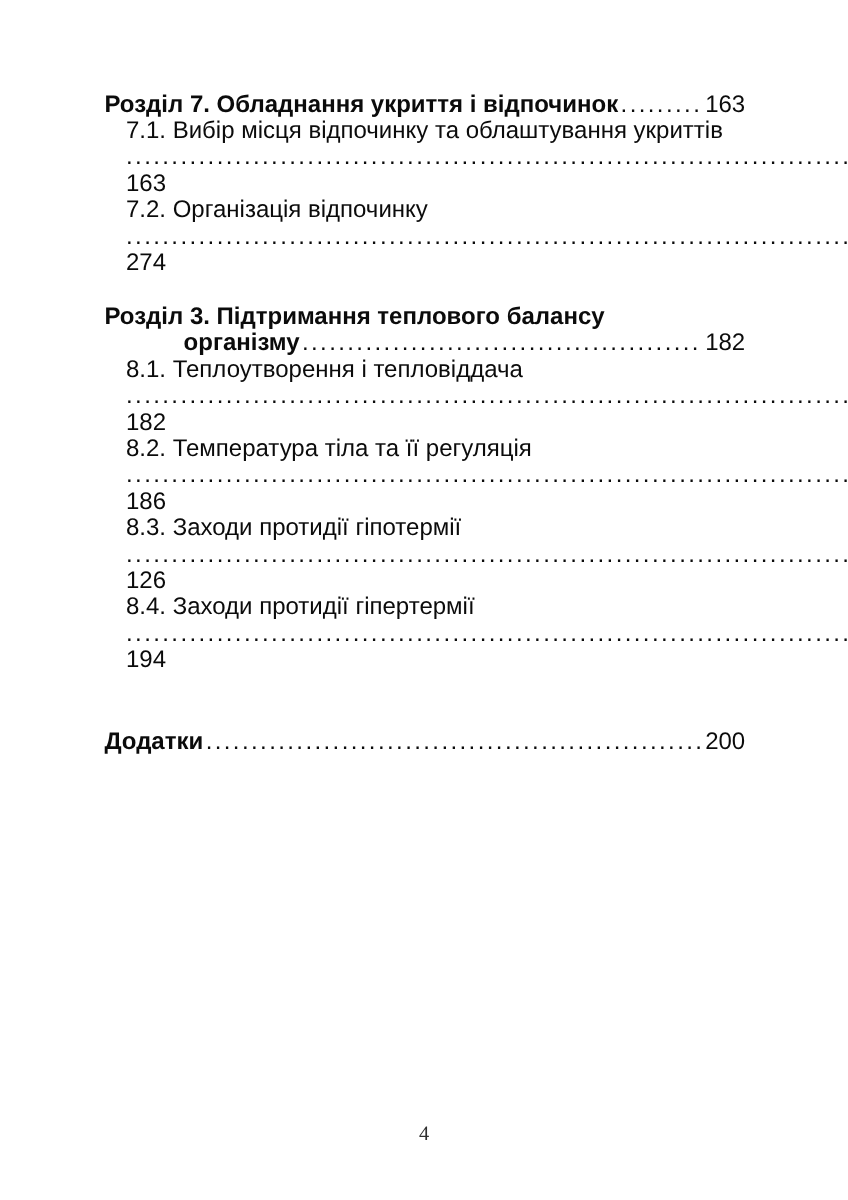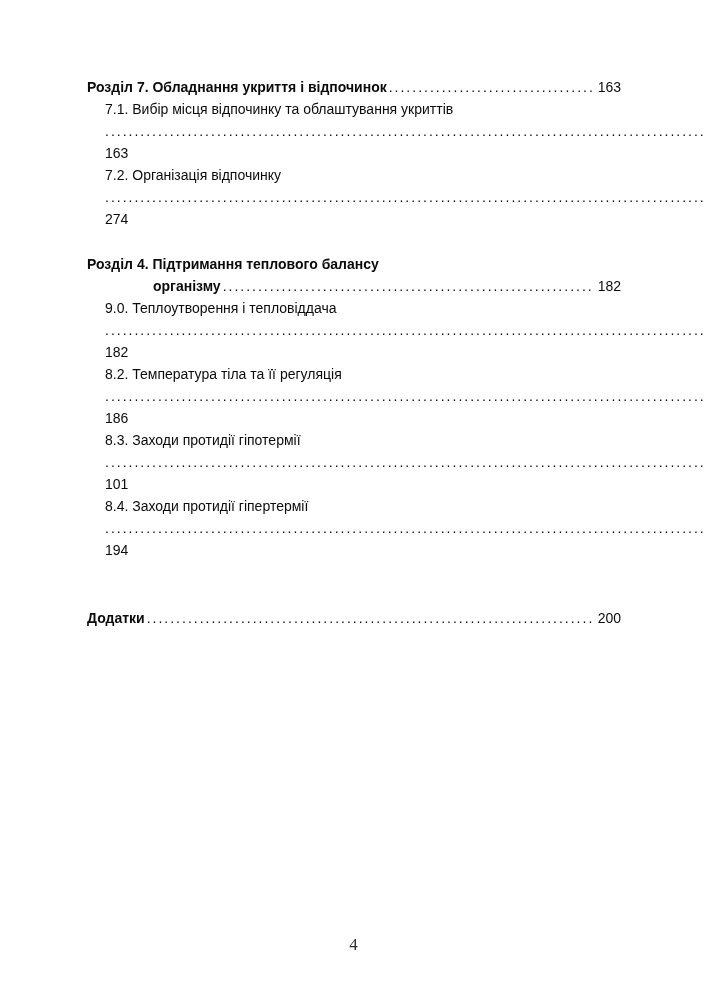--- a/index.html
+++ b/index.html
@@ -18,21 +18,21 @@
   }
   .toc {
     position: absolute;
     top: 76px;
     left: 87px;
     width: 534px;
   }
   .toc-row {
     display: flex;
     align-items: baseline;
-    font-size: 14px;
+    font-size: 20px;
     line-height: 22px;
     white-space: nowrap;
   }
   .toc-row.bold .toc-title {
     font-weight: bold;
   }
   .toc-row.indent-1 { padding-left: 16px; flex-direction: column; }
   .toc-row.indent-2 { padding-left: 66px; }
   .toc-title {
     flex: 0 0 auto;
@@ -84,42 +84,42 @@
     <span class="dot-leader"></span>
     <span class="toc-page">163</span>
   </div>
       <div class="toc-row indent-1">
     <span class="toc-title">7.2. Організація відпочинку</span>
     <span class="dot-leader"></span>
     <span class="toc-page">274</span>
   </div>
       <div class="toc-spacer"></div>
       <div class="toc-row indent-0 bold">
-    <span class="toc-title">Розділ 4. Підтримання теплового балансу</span>
+    <span class="toc-title">Розділ 3. Підтримання теплового балансу</span>
 
   </div>
       <div class="toc-row indent-2 bold">
     <span class="toc-title">організму</span>
     <span class="dot-leader"></span>
     <span class="toc-page">182</span>
   </div>
       <div class="toc-row indent-1">
-    <span class="toc-title">9.0. Теплоутворення і тепловіддача</span>
+    <span class="toc-title">8.1. Теплоутворення і тепловіддача</span>
     <span class="dot-leader"></span>
     <span class="toc-page">182</span>
   </div>
       <div class="toc-row indent-1">
     <span class="toc-title">8.2. Температура тіла та її регуляція</span>
     <span class="dot-leader"></span>
     <span class="toc-page">186</span>
   </div>
       <div class="toc-row indent-1">
     <span class="toc-title">8.3. Заходи протидії гіпотермії</span>
     <span class="dot-leader"></span>
-    <span class="toc-page">101</span>
+    <span class="toc-page">126</span>
   </div>
       <div class="toc-row indent-1">
     <span class="toc-title">8.4. Заходи протидії гіпертермії</span>
     <span class="dot-leader"></span>
     <span class="toc-page">194</span>
   </div>
       <div class="toc-spacer"></div>
       <div class="toc-spacer"></div>
       <div class="toc-row indent-0 bold">
     <span class="toc-title">Додатки</span>

